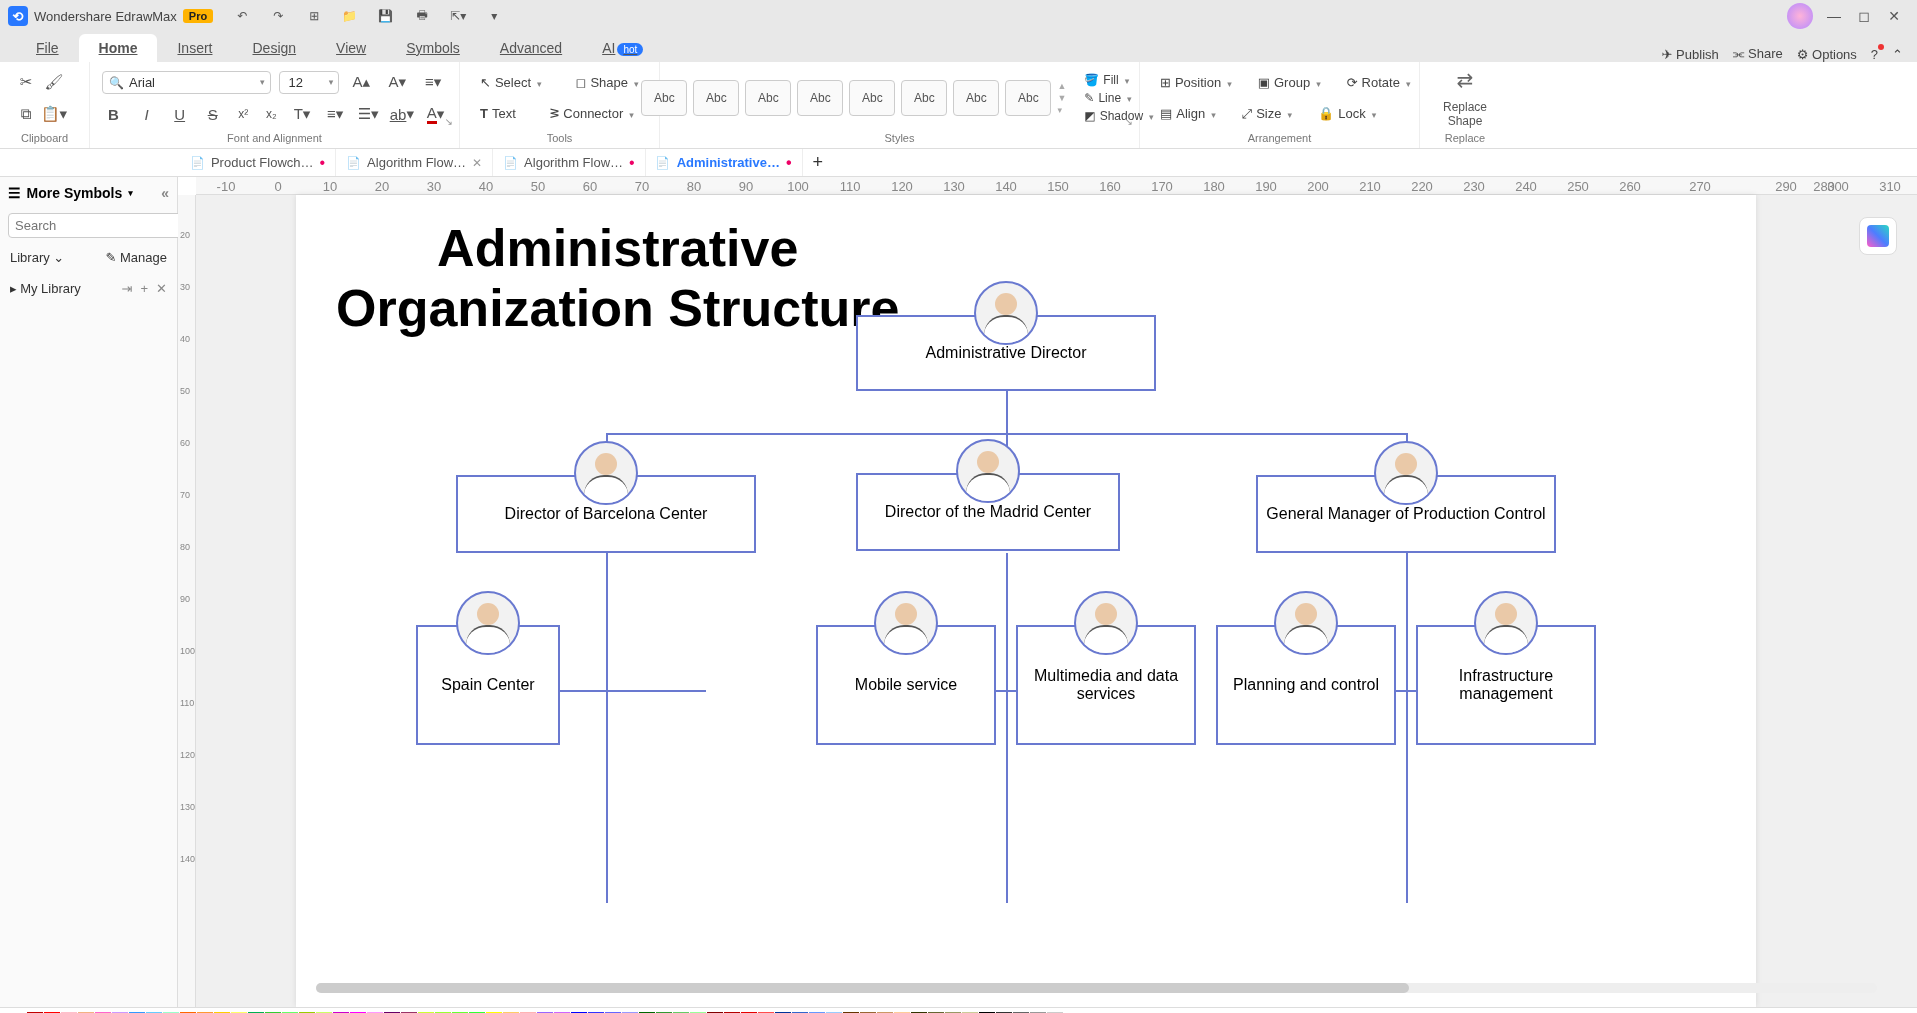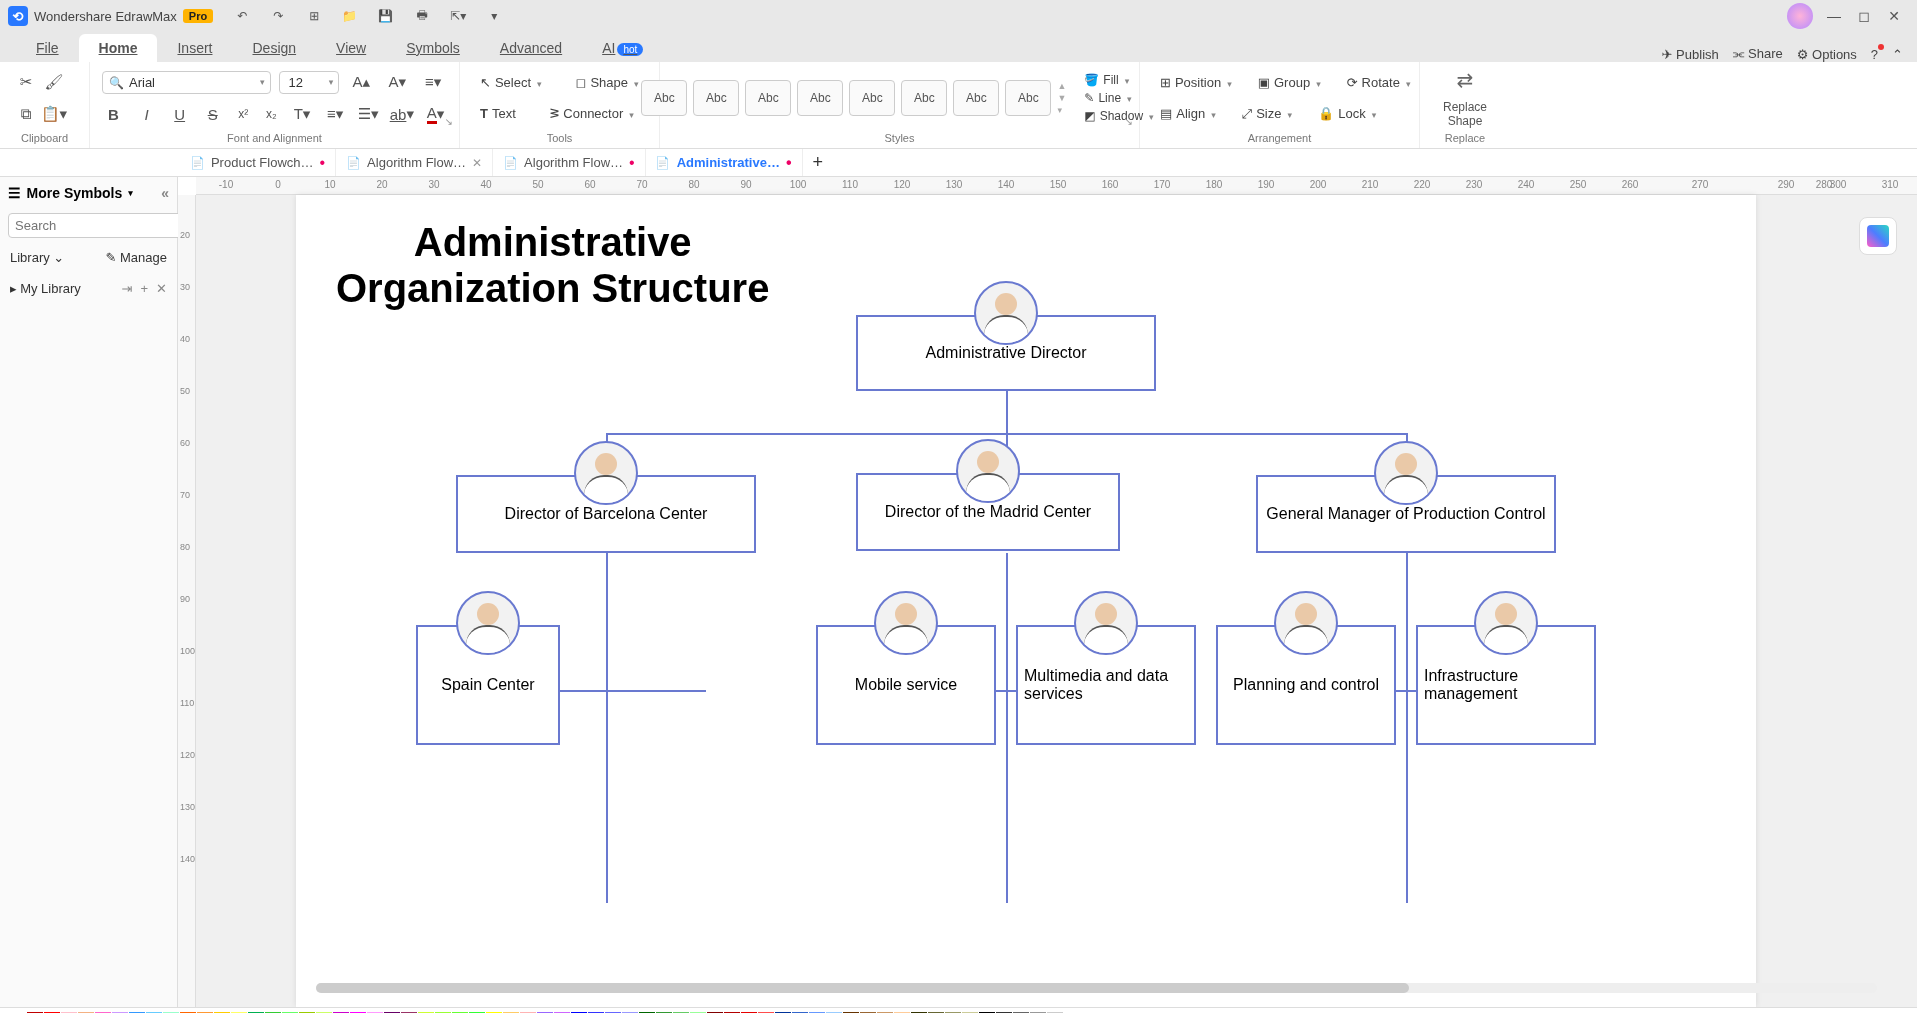--- a/index.html
+++ b/index.html
@@ -55,31 +55,31 @@
 .sidehdr { display: flex; align-items: center; padding: 8px 8px; font-size: 14px; font-weight: 700; gap: 6px; }
 .sidehdr .collapse { margin-left: auto; color: #888; font-size: 14px; }
 .sidesearch { display: flex; margin: 4px 8px; }
 .sidesearch input { flex: 1; border: 1px solid #ccc; border-radius: 4px 0 0 4px; padding: 4px 6px; font-size: 13px; }
 .sidesearch button { background: #2878ff; color: #fff; border: none; border-radius: 0 4px 4px 0; padding: 4px 10px; font-size: 12px; cursor: pointer; }
 .siderow { display: flex; justify-content: space-between; padding: 8px 10px; font-size: 13px; color: #333; }
 .siderow .ctrl { color: #888; display: flex; gap: 8px; }
 
 
 .canvaswrap { flex: 1; position: relative; background: #fff; overflow: hidden; }
-.ruler-h { position: absolute; top: 0; left: 18px; right: 0; height: 18px; background: #f7f7f7; border-bottom: 1px solid #ddd; font-size: 10px; color: #888; }
+.ruler-h { position: absolute; top: 0; left: 18px; right: 0; height: 18px; background: #f7f7f7; border-bottom: 1px solid #ddd; font-size: 13px; color: #888; }
 .ruler-h span { position: absolute; top: 2px; transform: translateX(-50%); }
 .ruler-v { position: absolute; top: 18px; left: 0; width: 18px; bottom: 0; background: #f7f7f7; border-right: 1px solid #ddd; font-size: 9px; color: #888; }
 .ruler-v span { position: absolute; left: 2px; transform: translateY(-50%); }
 .canvas { position: absolute; top: 18px; left: 18px; right: 0; bottom: 0; background: #f0f0f0; }
 .page { position: absolute; top: 0; left: 100px; width: 1460px; height: 100%; background: #fff; box-shadow: 0 0 6px rgba(0,0,0,0.1); }
 
 
 .diagram { position: relative; width: 100%; height: 100%; }
-.diag-title { position: absolute; top: 24px; left: 40px; font-size: 40px; font-weight: 700; text-align: center; line-height: 1.15; }
-.node { position: absolute; border: 2px solid #6979d0; background: #fff; display: flex; align-items: center; justify-content: center; font-size: 16px; padding: 6px; }
+.diag-title { position: absolute; top: 24px; left: 40px; font-size: 52px; font-weight: 700; text-align: center; line-height: 1.15; }
+.node { position: absolute; border: 2px solid #6979d0; background: #fff; text-align: center; display: flex; align-items: center; justify-content: center; font-size: 16px; padding: 6px; }
 .node .avatar { position: absolute; top: -36px; left: 50%; transform: translateX(-50%); width: 64px; height: 64px; border-radius: 50%; border: 2px solid #6979d0; background: #f2f2f2; overflow: hidden; }
 .node .avatar::before { content: ""; position: absolute; top: 10px; left: 50%; transform: translateX(-50%); width: 22px; height: 22px; border-radius: 50%; background: #eac9a8; }
 .node .avatar::after { content: ""; position: absolute; top: 32px; left: 50%; transform: translateX(-50%); width: 44px; height: 36px; border-radius: 20px 20px 0 0; background: #fff; border-top: 2px solid #555; }
 .connector { position: absolute; background: #6979d0; }
 
 .rightfloat { position: absolute; right: 20px; top: 40px; width: 38px; height: 38px; background: #fff; border: 1px solid #ddd; border-radius: 8px; display: flex; align-items: center; justify-content: center; }
 .rightfloat .logo2 { width: 22px; height: 22px; background: linear-gradient(45deg,#ff5cc8,#4d7dff,#2bd9c3); border-radius: 4px; }
 
 .hscroll { position: absolute; bottom: 14px; left: 120px; right: 40px; height: 10px; background: #eee; border-radius: 5px; }
 .hscroll .thumb { position: absolute; left: 0; width: 70%; height: 100%; background: #ccc; border-radius: 5px; }

